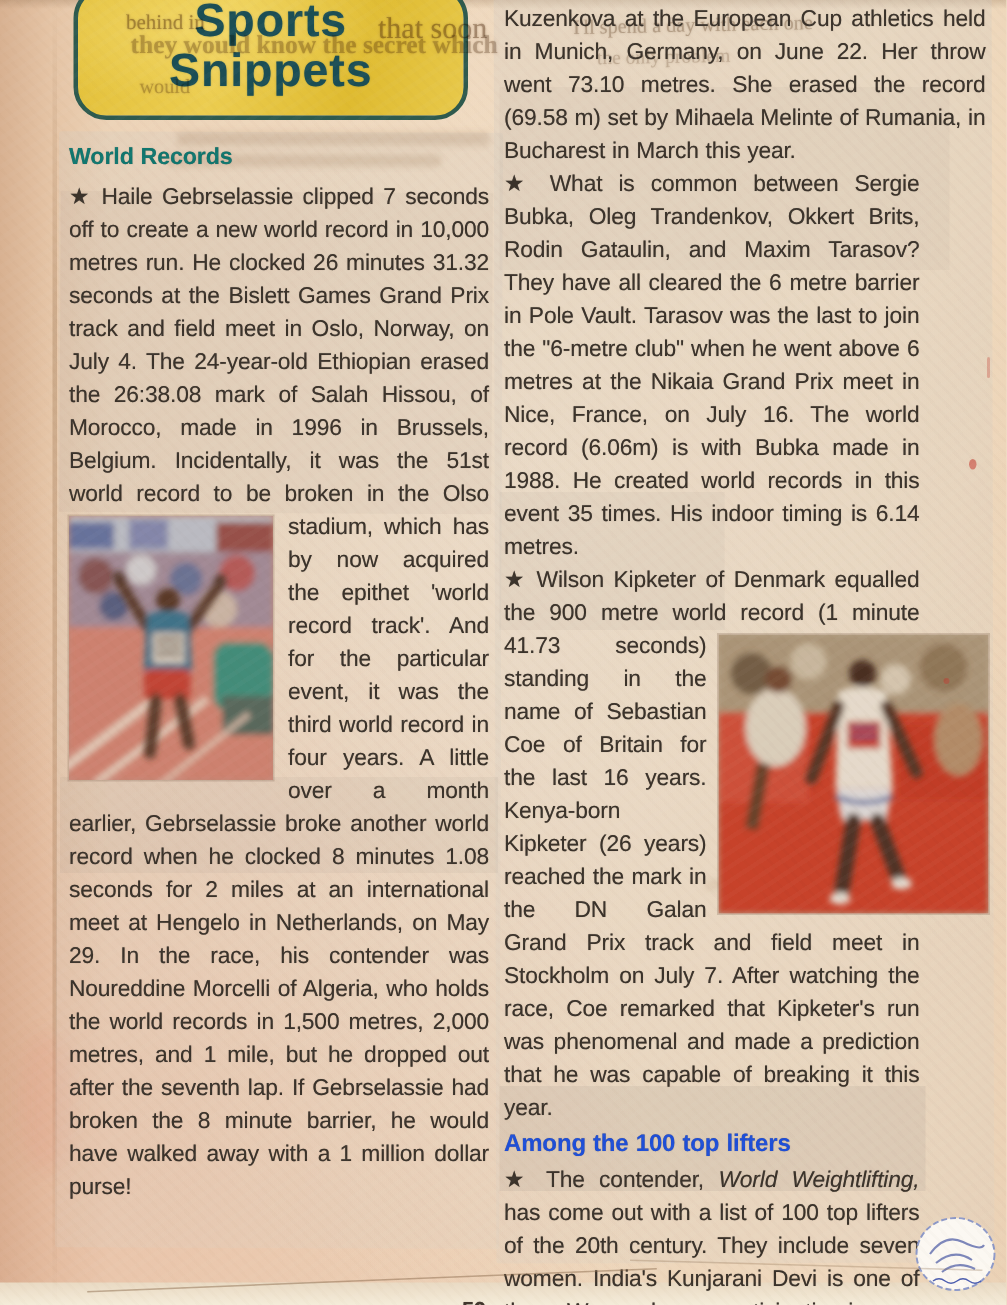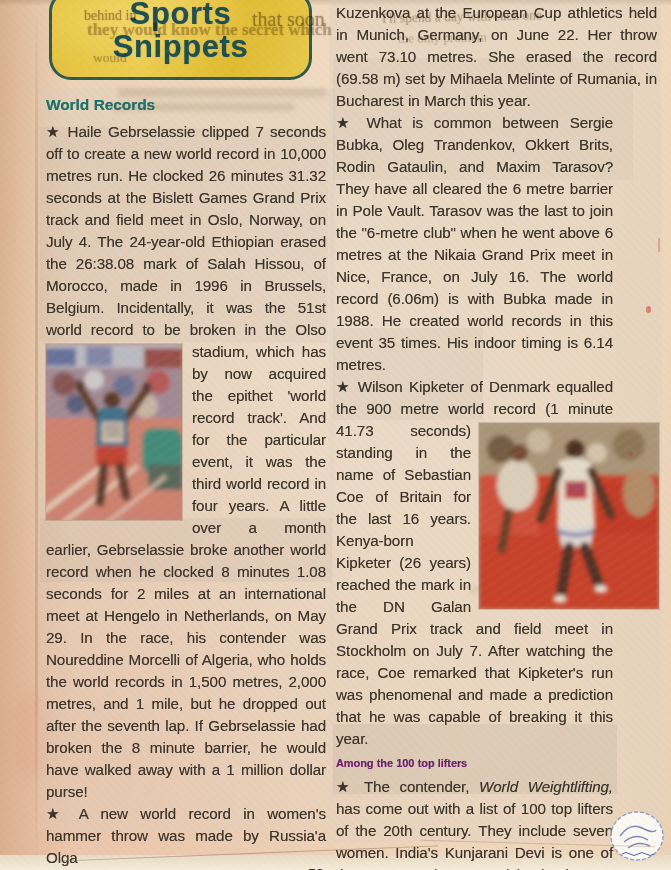--- a/index.html
+++ b/index.html
@@ -67,21 +67,21 @@
   #smudge1{left:118px;top:88px;width:208px;height:9px;}
   #smudge2{left:112px;top:103px;width:182px;height:8px;}
   #smudge3{left:470px;top:586px;width:140px;height:8px;opacity:.6;}
   
   .col{position:absolute;z-index:4;color:#3a322a;font-size:15.2px;line-height:22px;
     text-align:justify;letter-spacing:-0.1px;word-spacing:0.4px;
     text-shadow:0 0 0.5px rgba(58,50,42,0.55);}
   #col-left{left:46px;top:94px;width:280px;}
   #col-right{left:336px;top:2px;width:321px;}
   .head{font-weight:bold;font-size:15.5px;margin:0 0 5px 0;text-align:left;color:#0f766e;}
-  .head2{font-weight:bold;font-size:11px;margin:2px 0 2px 0;text-align:left;color:#701a75;}
+  .head2{font-weight:bold;font-size:16px;margin:2px 0 2px 0;text-align:left;color:#1d4ed8;}
   p.body{margin:0;}
   #para-bubka,#para-kipketer,#para-lifters{margin-right:44px;}
   .photo-float-left{float:left;width:136px;height:176px;margin:3px 10px 2px 0;
     outline:1px solid rgba(120,90,70,0.25);}
   .photo-float-right{float:right;width:180px;height:186px;margin:3px -46px 2px 8px;
     outline:1px solid rgba(120,90,70,0.25);}
   
   #page-number{position:absolute;left:308px;top:866px;z-index:5;font-weight:bold;
     font-size:14.5px;color:#41362c;text-shadow:0 0 0.5px rgba(65,54,44,0.6);}
   #stamp{position:absolute;left:608px;top:810px;width:58px;height:56px;z-index:5;}
@@ -169,21 +169,20 @@
         <rect x="56" y="78" width="21" height="20" fill="#d8d5cc"></rect>
         <path d="M58,82 h17 M58,87 h17 M58,92 h17" stroke="#333333" stroke-width="2"></path>
         <rect x="50" y="102" width="31" height="20" rx="4" fill="#c03b30"></rect>
         <path d="M58,122 L54,158" stroke="#4c3228" stroke-width="8" stroke-linecap="round"></path>
         <path d="M74,122 L80,152" stroke="#4c3228" stroke-width="8" stroke-linecap="round"></path>
       </g>
       <rect width="136" height="176" fill="#c87f4f" opacity="0.14"></rect>
     </svg></span>
     <span>which has by now acquired the epithet 'world record track'. And for the particular event, it was the third world record in four years. A little over a month earlier, Gebrselassie broke another world record when he clocked 8 minutes 1.08 seconds for 2 miles at an international meet at Hengelo in Netherlands, on May 29. In the race, his contender was Noureddine Morcelli of Algeria, who holds the world records in 1,500 metres, 2,000 metres, and 1 mile, but he dropped out after the seventh lap. If Gebrselassie had broken the 8 minute barrier, he would have walked away with a 1 million dollar purse!</span>
   </p>
-  <p class="body">★ A new world record in women's hammer throw was made by Russia'a Olga</p>
 </div>
 
 <div class="col" id="col-right">
   <p class="body">Kuzenkova at the European Cup athletics held in Munich, Germany, on June 22. Her throw went 73.10 metres. She erased the record (69.58 m) set by Mihaela Melinte of Rumania, in Bucharest in March this year.</p>
   <p class="body" id="para-bubka">★ What is common between Sergie Bubka, Oleg Trandenkov, Okkert Brits, Rodin Gataulin, and Maxim Tarasov? They have all cleared the 6 metre barrier in Pole Vault. Tarasov was the last to join the "6-metre club" when he went above 6 metres at the Nikaia Grand Prix meet in Nice, France, on July 16. The world record (6.06m) is with Bubka made in 1988. He created world records in this event 35 times. His indoor timing is 6.14 metres.</p>
   <p class="body" id="para-kipketer">
     <span>★ Wilson Kipketer of Denmark equalled the 900 metre world record (1 minute</span>
     <span class="photo-float-right"><svg width="180" height="186" viewBox="0 0 180 186" aria-hidden="true">
       <defs>
             <filter id="b2" x="-20%" y="-20%" width="140%" height="140%">

